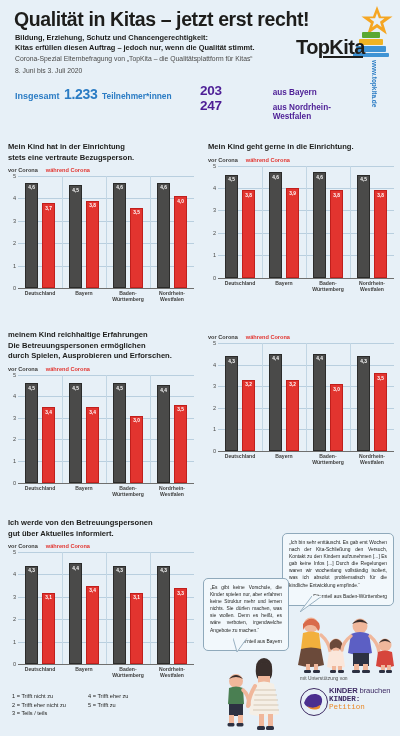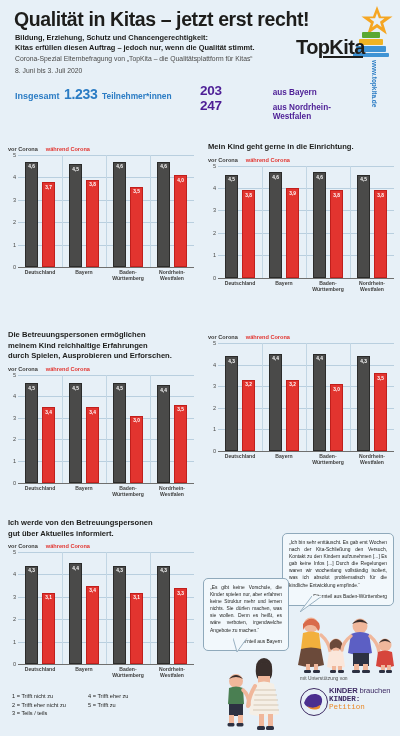--- a/index.html
+++ b/index.html
@@ -142,20 +142,24 @@
         <span class="bstack" style="width:36px;background:#3f93d4;height:4px;"></span>
       </div>
       <div class="logo-word">TopKita</div>
       <div class="logo-underline"></div>
     </div>
     <div class="url">www.topkita.de</div>
   </div>
 
   <div id="charts">
       <div class="panel" style="left: 8px; top: 142px; width: 186px;">
+        <div class="p-title">
+          <div>Mein Kind hat in der Einrichtung</div>
+          <div>stets eine vertraute Bezugsperson.</div>
+        </div>
         <div class="legend">
           <span class="lg-gray">vor Corona</span>
           <span class="lg-red">während Corona</span>
         </div>
         <div class="plot" style="height: 112px;">
           <div class="axis-y-lbl" style="top: 112px;">0</div>
           <div class="axis-base" style="top: 112px;"></div>
           <div class="axis-y-lbl" style="top: 89.6px;">1</div>
           <div class="grid-line" style="top: 89.6px;"></div>
           <div class="axis-y-lbl" style="top: 67.2px;">2</div>
@@ -292,22 +296,22 @@
             <div>Württemberg</div>
           </div>
           <div class="xl">
             <div>Nordrhein-</div>
             <div>Westfalen</div>
           </div>
         </div>
       </div>
       <div class="panel" style="left: 8px; top: 330px; width: 186px;">
         <div class="p-title">
+          <div>meinem Kind reichhaltige Erfahrungen</div>
           <div>Die Betreuungspersonen ermöglichen</div>
-          <div>meinem Kind reichhaltige Erfahrungen</div>
           <div>durch Spielen, Ausprobieren und Erforschen.</div>
         </div>
         <div class="legend">
           <span class="lg-gray">vor Corona</span>
           <span class="lg-red">während Corona</span>
         </div>
         <div class="plot" style="height: 108px;">
           <div class="axis-y-lbl" style="top: 108px;">0</div>
           <div class="axis-base" style="top: 108px;"></div>
           <div class="axis-y-lbl" style="top: 86.4px;">1</div>

